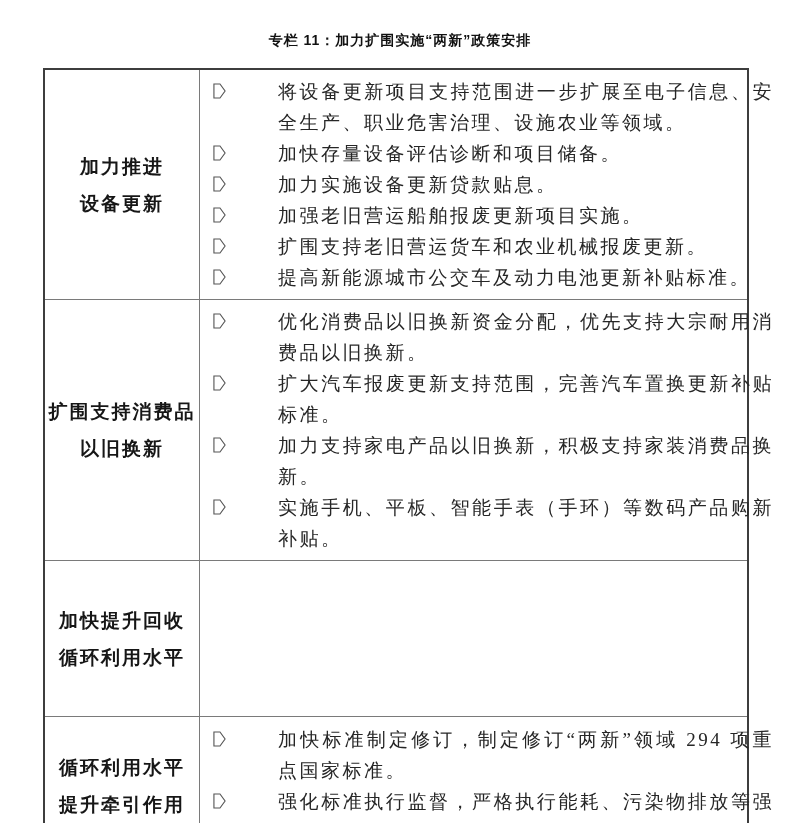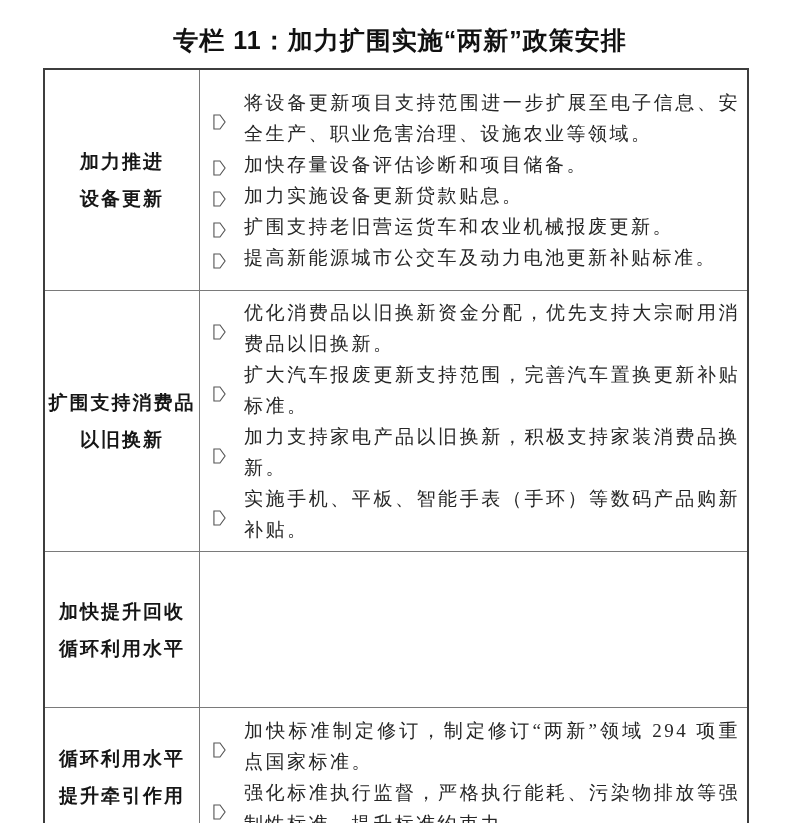--- a/index.html
+++ b/index.html
@@ -13,21 +13,21 @@
     font-family: "Liberation Serif", "DejaVu Serif", serif;
     color: #222222;
     overflow: hidden;
   }
   .page-title {
     margin-top: 25px;
     margin-bottom: 0;
     text-align: center;
     font-family: "Liberation Sans", "DejaVu Sans", sans-serif;
     font-weight: bold;
-    font-size: 25px;
+    font-size: 14px;
     line-height: 30px;
     letter-spacing: 1px;
     color: #111111;
   }
   .policy-table {
     box-sizing: border-box;
     position: absolute;
     left: 43px;
     top: 68px;
     width: 706px;
@@ -61,21 +61,22 @@
   .content-cell {
     box-sizing: border-box;
     flex: 1 1 auto;
     display: flex;
     flex-direction: column;
     justify-content: center;
     padding: 6px 10px 6px 13px;
   }
   .bullet-item {
     display: flex;
-    align-items: center;
+    align-items: flex-start;
+    gap: 34px;
   }
   .bullet-icon {
     flex: 0 0 13px;
     width: 13px;
     margin-top: 7px;
     margin-right: 18px;
     line-height: 0;
   }
   .bullet-text {
     flex: 0 0 496px;
@@ -121,20 +122,26 @@
         <div class="bullet-item">
           <span class="bullet-icon"><svg viewBox="0 0 14 17" width="13" height="16">
                 <polygon points="1,1 7.5,1 13,8.5 7.5,16 1,16" fill="none" stroke="#555555" stroke-width="1.2"></polygon>
               </svg></span>
           <span class="bullet-text">加力实施设备更新贷款贴息。</span>
         </div>
         <div class="bullet-item">
           <span class="bullet-icon"><svg viewBox="0 0 14 17" width="13" height="16">
                 <polygon points="1,1 7.5,1 13,8.5 7.5,16 1,16" fill="none" stroke="#555555" stroke-width="1.2"></polygon>
               </svg></span>
+          <span class="bullet-text">加强老旧营运船舶报废更新项目实施。</span>
+        </div>
+        <div class="bullet-item">
+          <span class="bullet-icon"><svg viewBox="0 0 14 17" width="13" height="16">
+                <polygon points="1,1 7.5,1 13,8.5 7.5,16 1,16" fill="none" stroke="#555555" stroke-width="1.2"></polygon>
+              </svg></span>
           <span class="bullet-text">扩围支持老旧营运货车和农业机械报废更新。</span>
         </div>
         <div class="bullet-item">
           <span class="bullet-icon"><svg viewBox="0 0 14 17" width="13" height="16">
                 <polygon points="1,1 7.5,1 13,8.5 7.5,16 1,16" fill="none" stroke="#555555" stroke-width="1.2"></polygon>
               </svg></span>
           <span class="bullet-text">提高新能源城市公交车及动力电池更新补贴标准。</span>
         </div>
       </div>
     </div>

